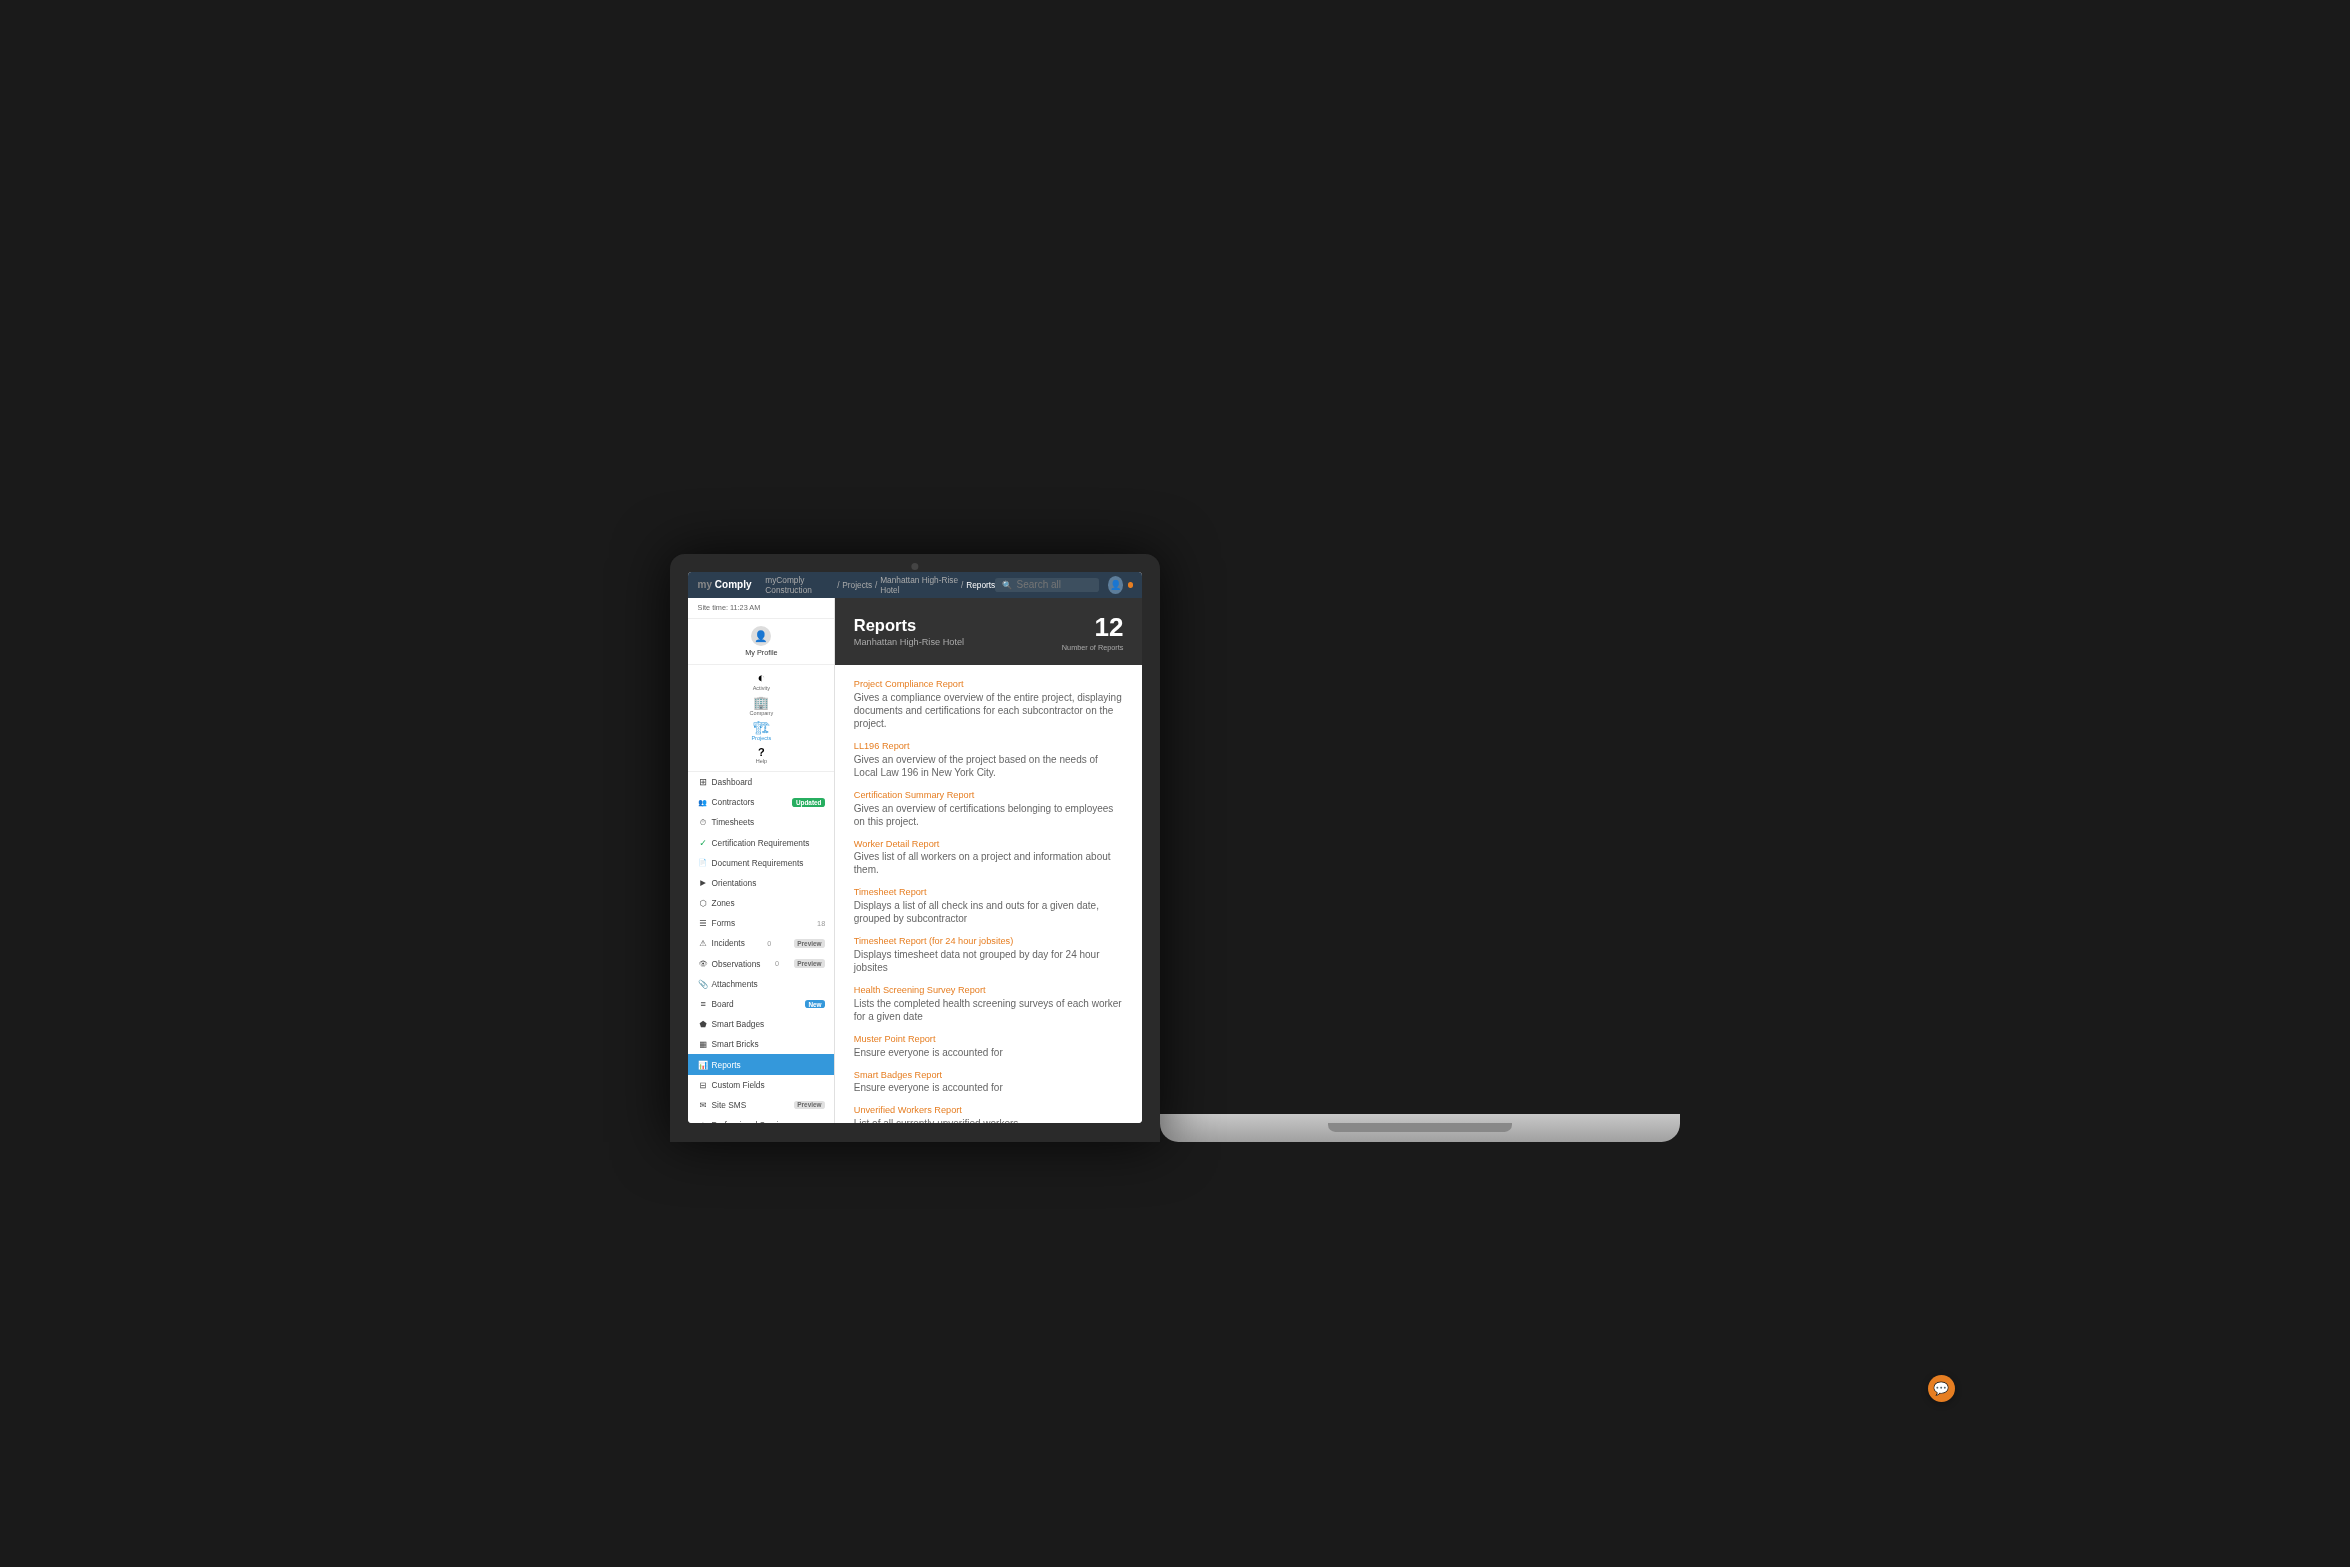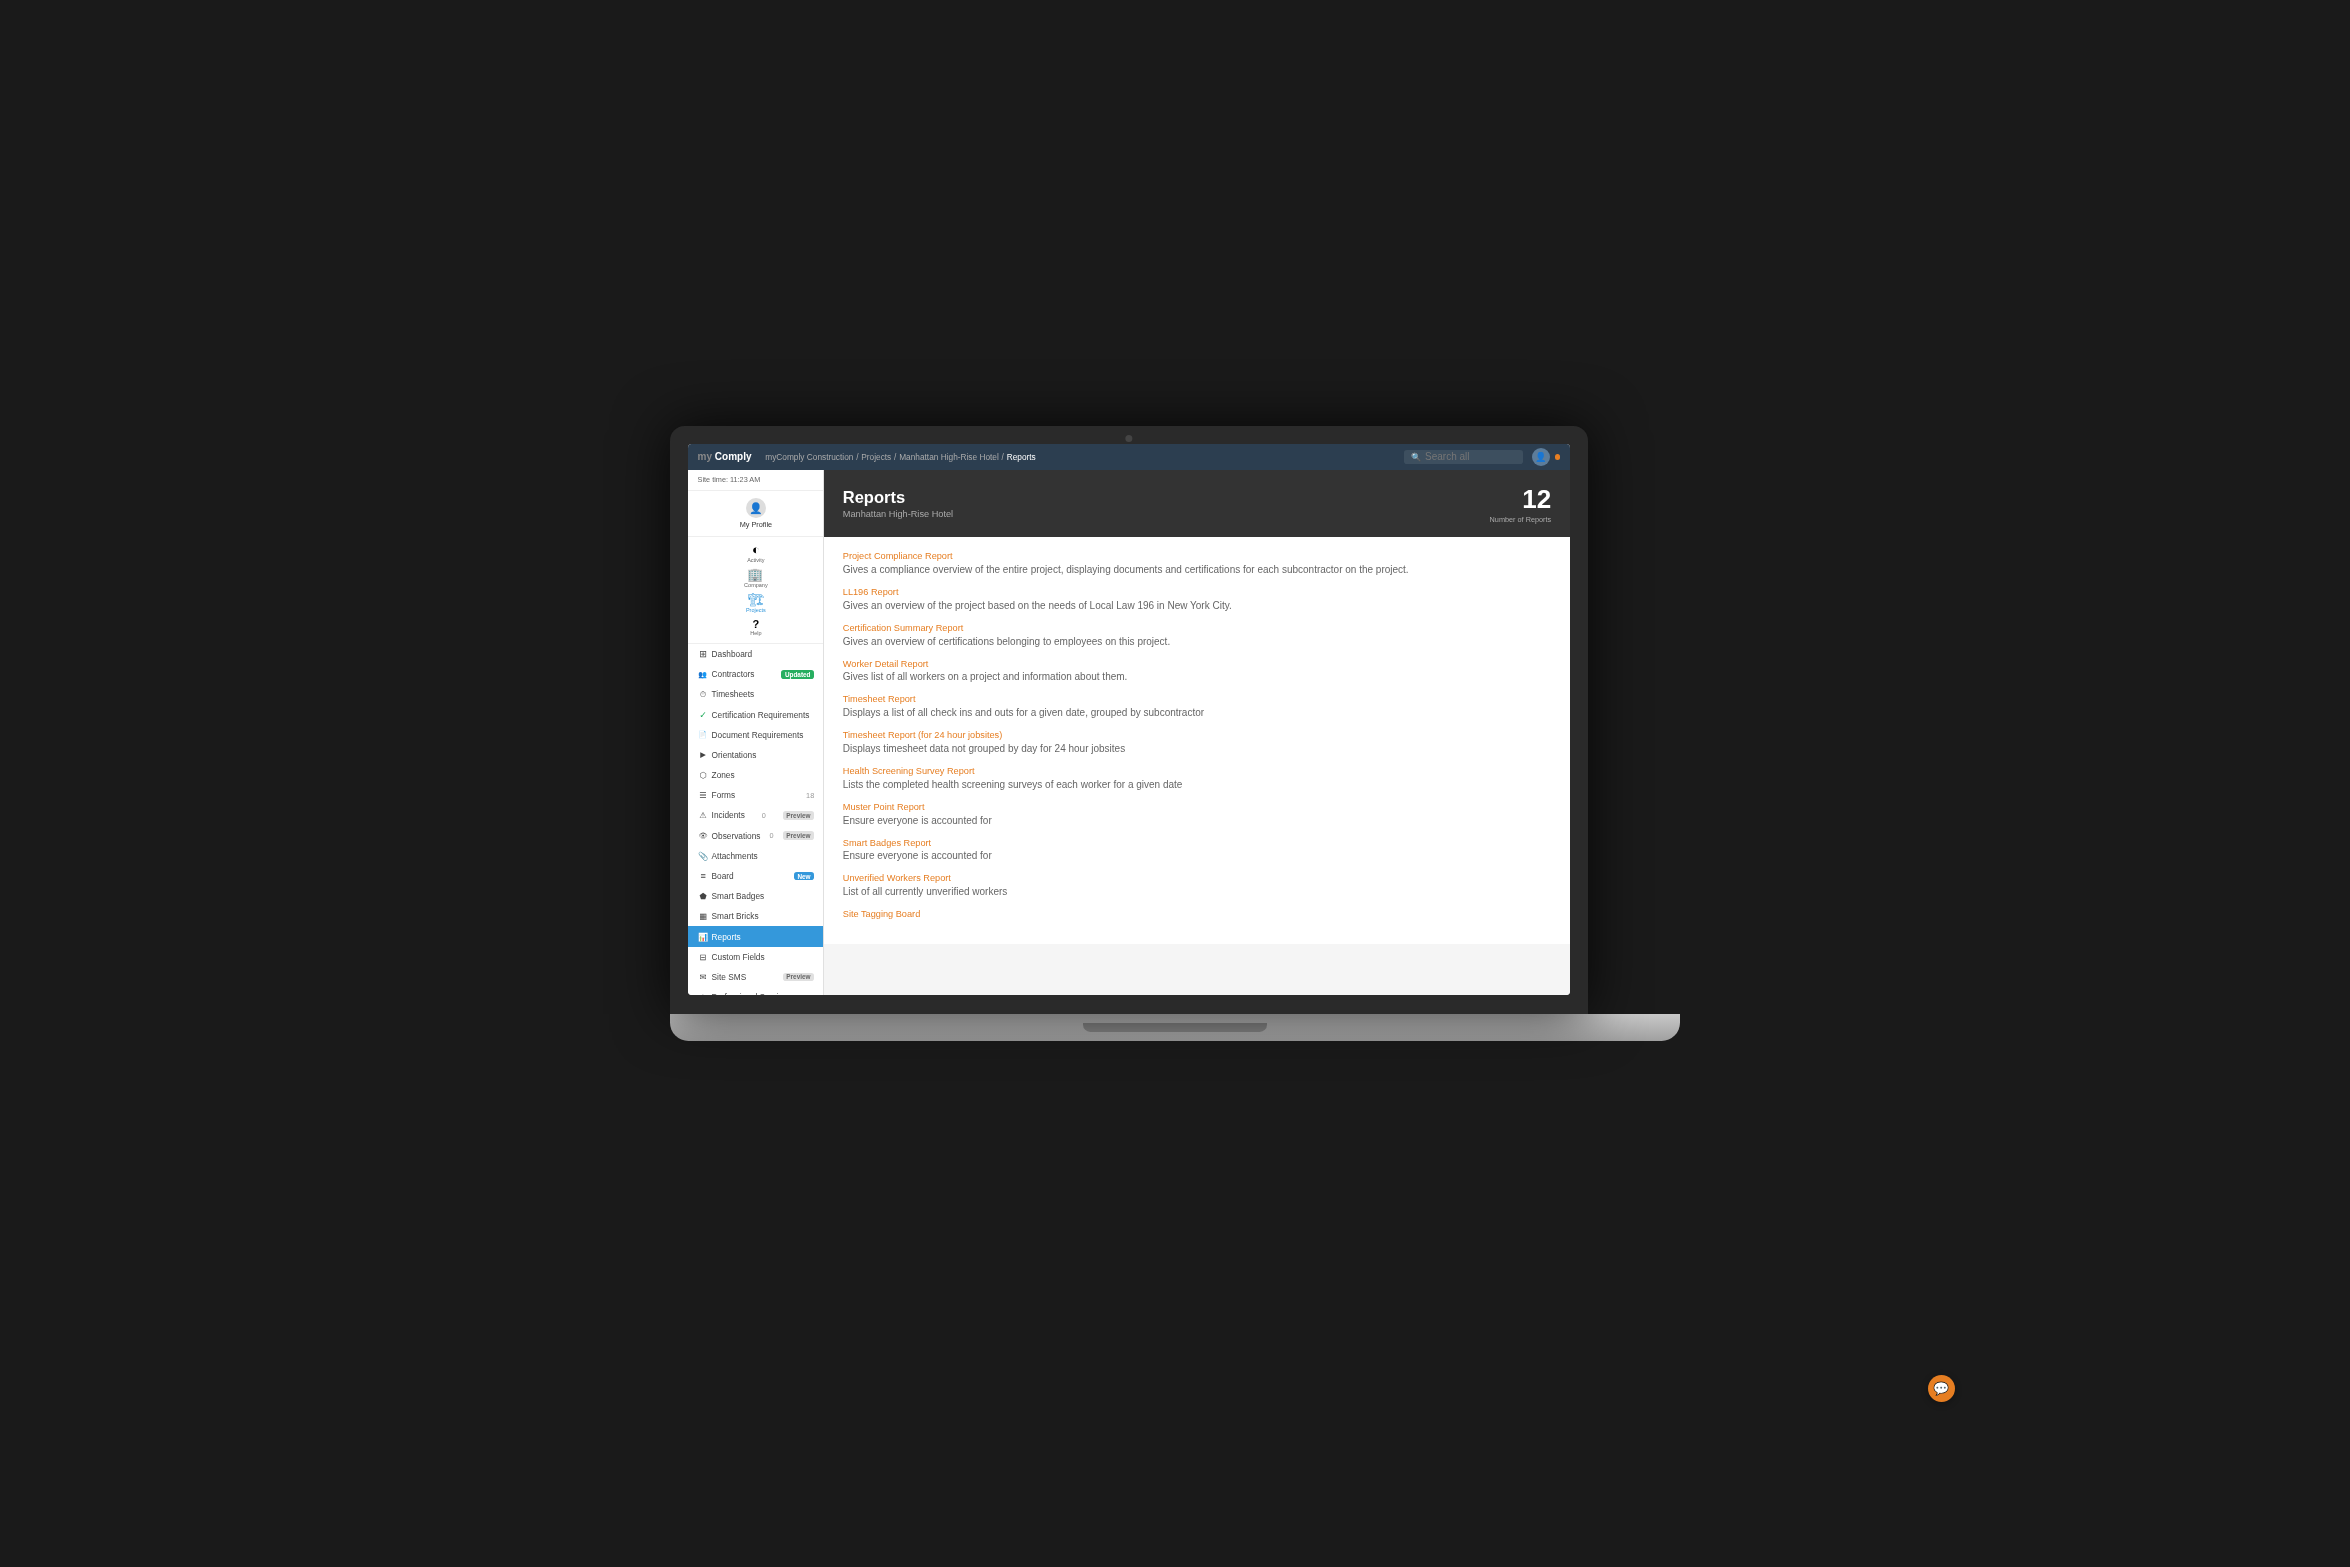--- a/index.html
+++ b/index.html
@@ -10,22 +10,21 @@
       align-items: center;
       min-height: 100vh;
       font-family: -apple-system, BlinkMacSystemFont, 'Segoe UI', sans-serif;
     }
 
     .laptop-wrapper {
       position: relative;
       width: 1010px;
       height: 716px;
       display: flex;
-      flex-direction: column;
-      align-items: flex-start;
+      align-items: flex-end;
     }
 
     .laptop-screen-bezel {
       width: 918px;
       height: 588px;
       background: #2a2a2a;
       border-radius: 14.7px 14.7px 0 0;
       padding: 18.4px;
       box-shadow: 0 0 55px rgba(0,0,0,0.8);
       position: relative;
@@ -145,21 +144,21 @@
 
     
     .main-layout {
       display: flex;
       flex: 1;
       overflow: hidden;
     }
 
     
     .sidebar {
-      width: 136px;
+      width: 147px;
       background: #fff;
       flex-shrink: 0;
       display: flex;
       flex-direction: column;
       border-right: 0.9px solid #e0e0e0;
       overflow-y: auto;
     }
 
     .site-time {
       font-size: 7.3px;

